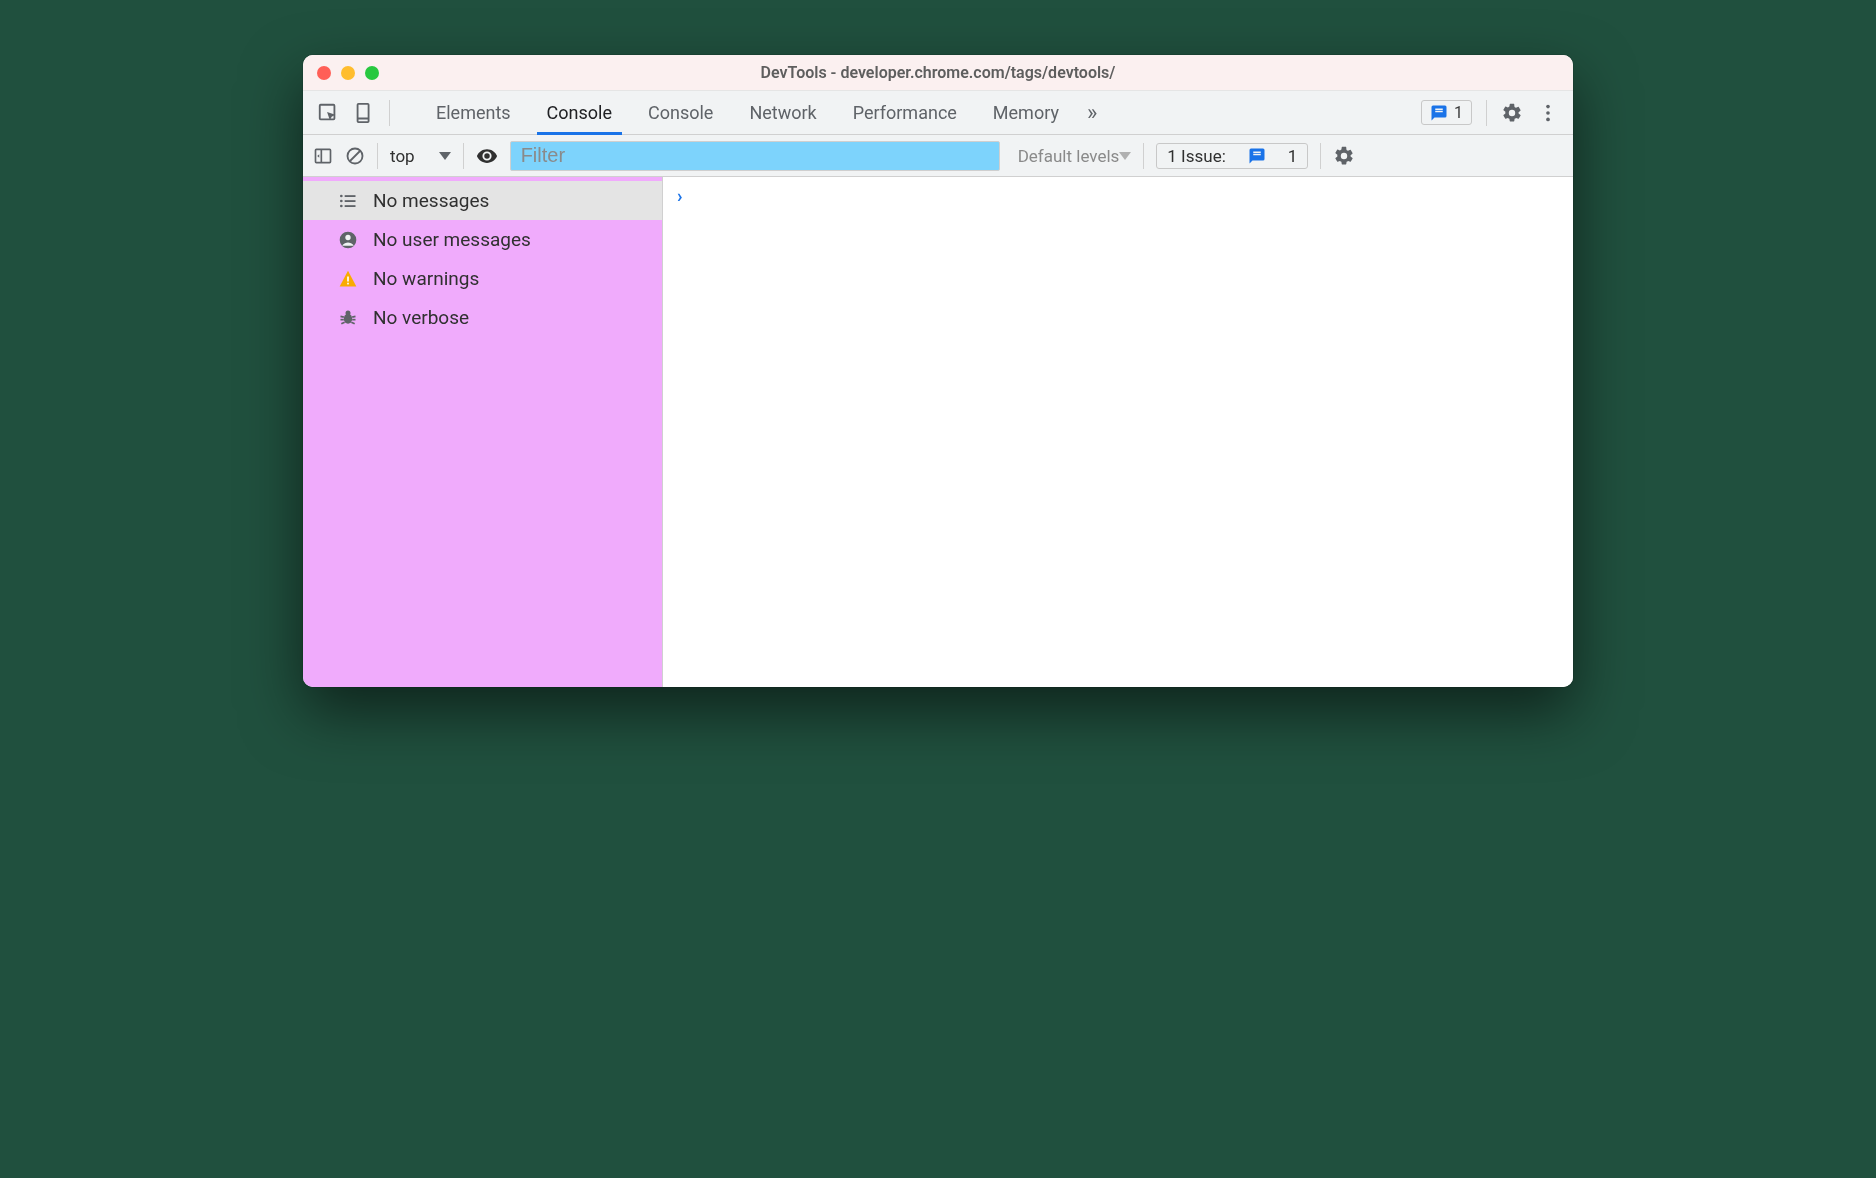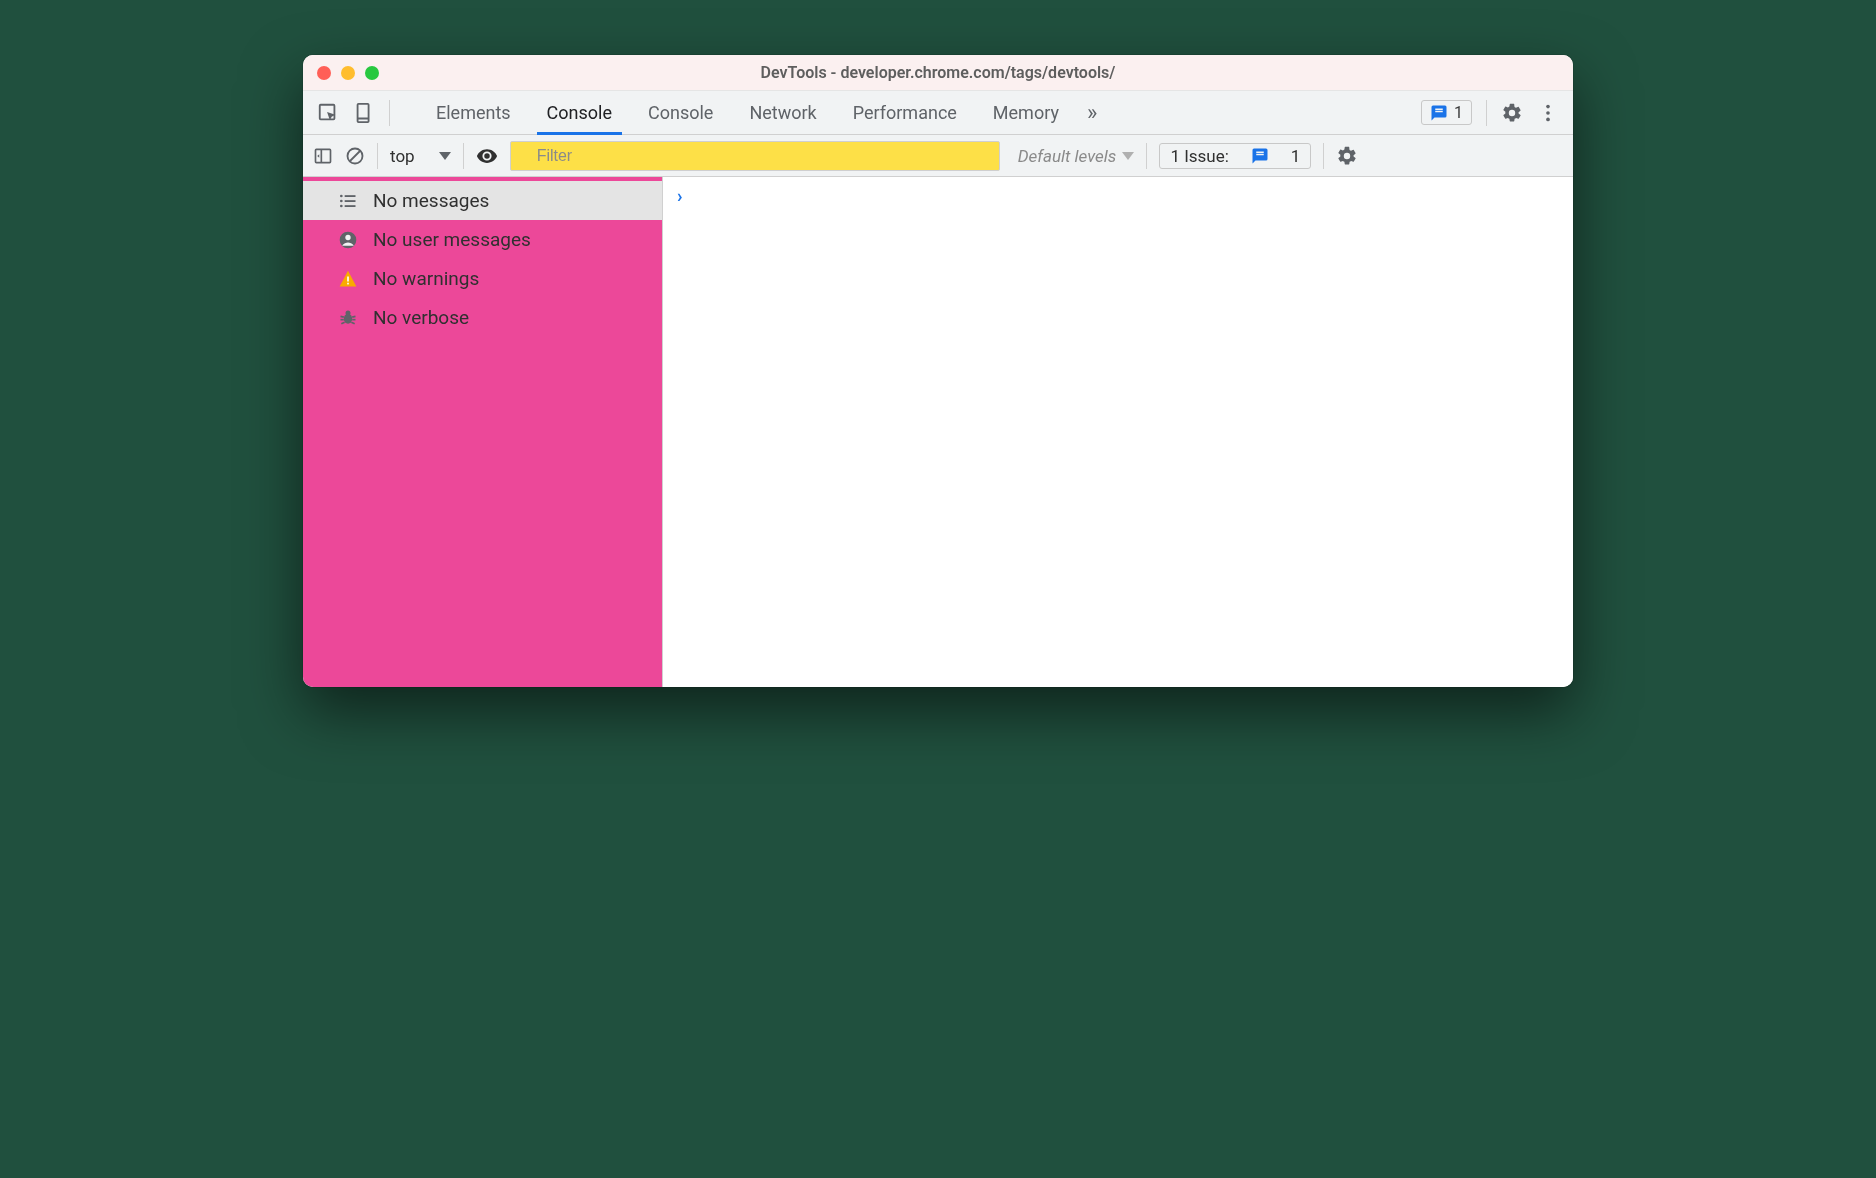--- a/index.html
+++ b/index.html
@@ -102,42 +102,42 @@
     padding: 0 10px;
     gap: 12px;
     font-size: 17px;
     color: #5f6368;
   }
   .ctx-select { display: flex; align-items: center; gap: 24px; color: #303030; cursor: pointer; }
   .filter-input {
     flex: 0 0 490px;
     height: 30px;
     border: 1px solid #cfcfcf;
-    background: #fde047;
+    background: #7dd3fc;
     border-radius: 2px;
-    padding: 0 26px;
-    font-size: 16px;
+    padding: 0 10px;
+    font-size: 20px;
     color: #303030;
   }
   .filter-input::placeholder { color: #8a8a8a; }
-  .levels { display: flex; align-items: center; gap: 6px; color: #8a8a8a; cursor: pointer; margin-left: 6px; font-style: italic;}
+  .levels { display: flex; align-items: center; color: #8a8a8a; cursor: pointer; margin-left: 6px;}
   .issue-box {
     border: 1px solid #c8c8c8;
     border-radius: 3px;
     padding: 2px 10px;
     display: flex; align-items: center; gap: 22px;
     color: #303030;
     font-size: 17px;
     cursor: pointer;
   }
   
   .main { flex: 1; display: flex; overflow: hidden; }
   .sidebar {
     width: 360px;
-    background: #ec4899;
+    background: #f0abfc;
     border-right: 1px solid #d0d0d0;
     padding-top: 4px;
   }
   .sb-row {
     display: flex;
     align-items: center;
     gap: 14px;
     padding: 8px 10px 8px 34px;
     font-size: 19px;
     color: #303030;

